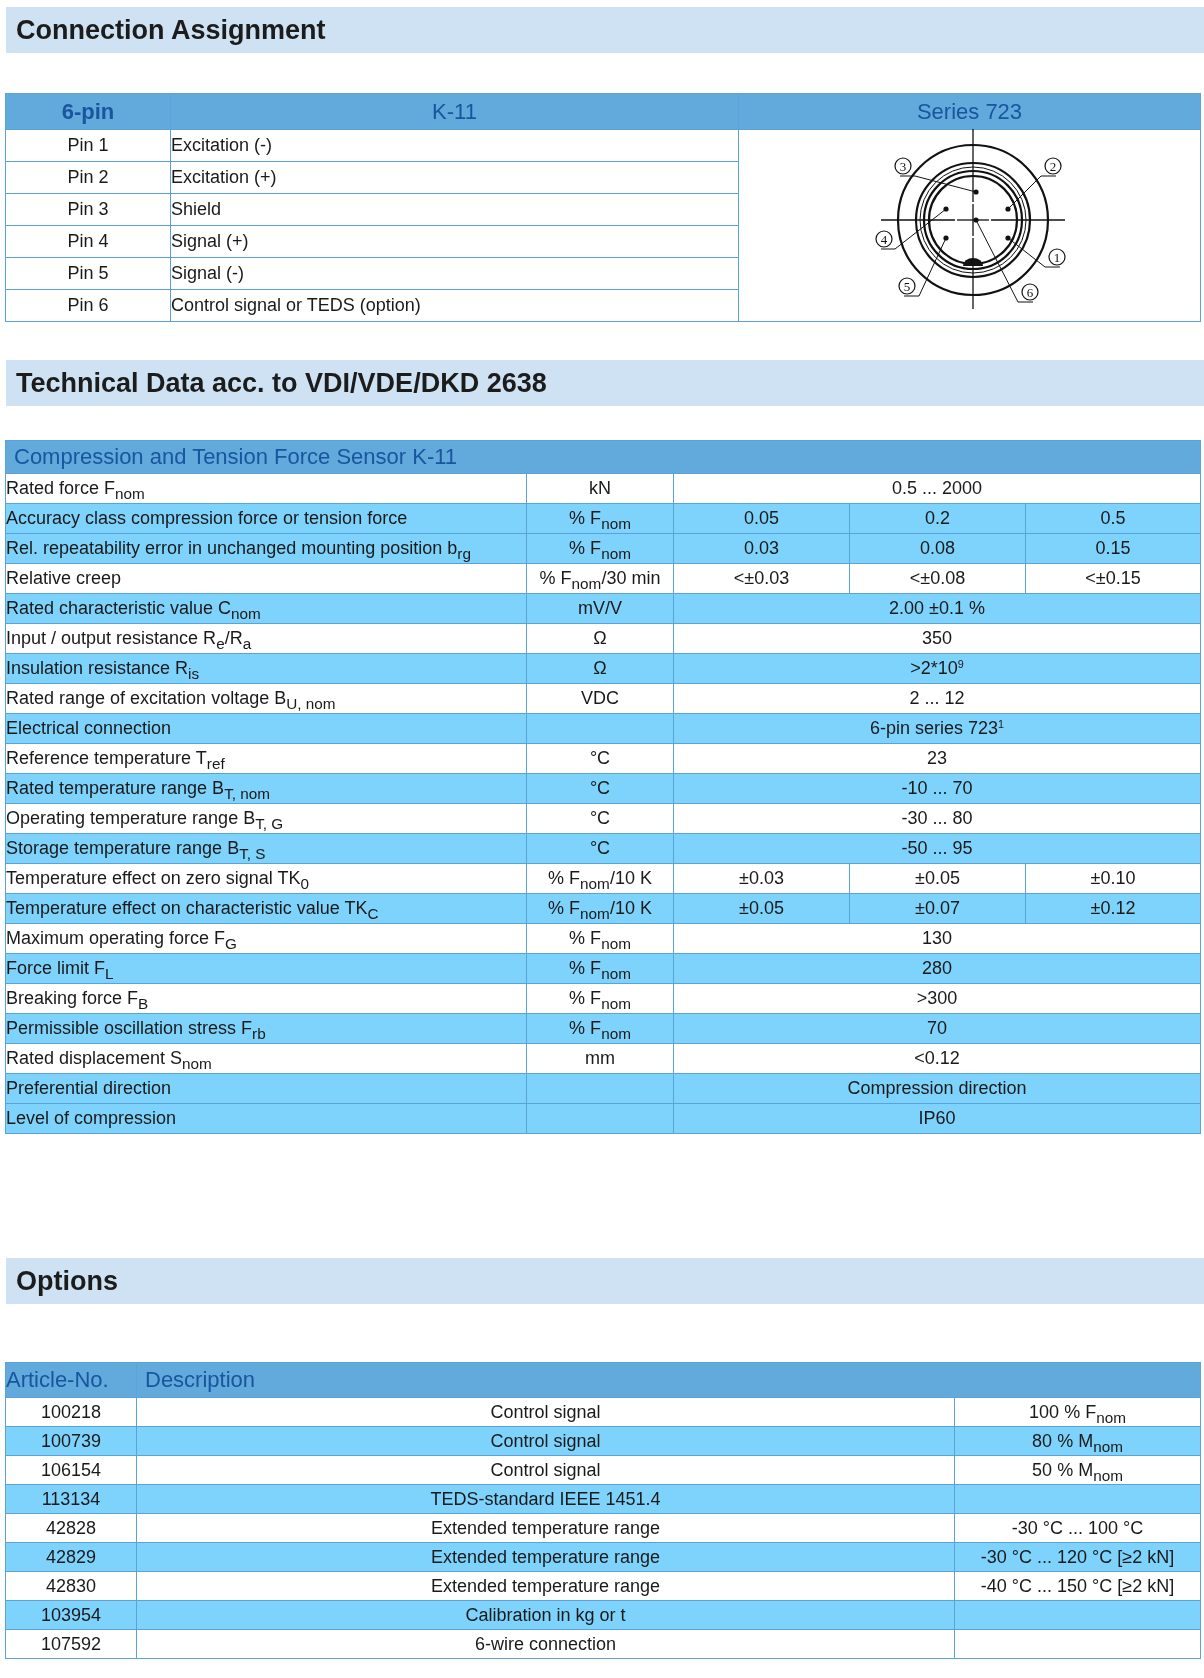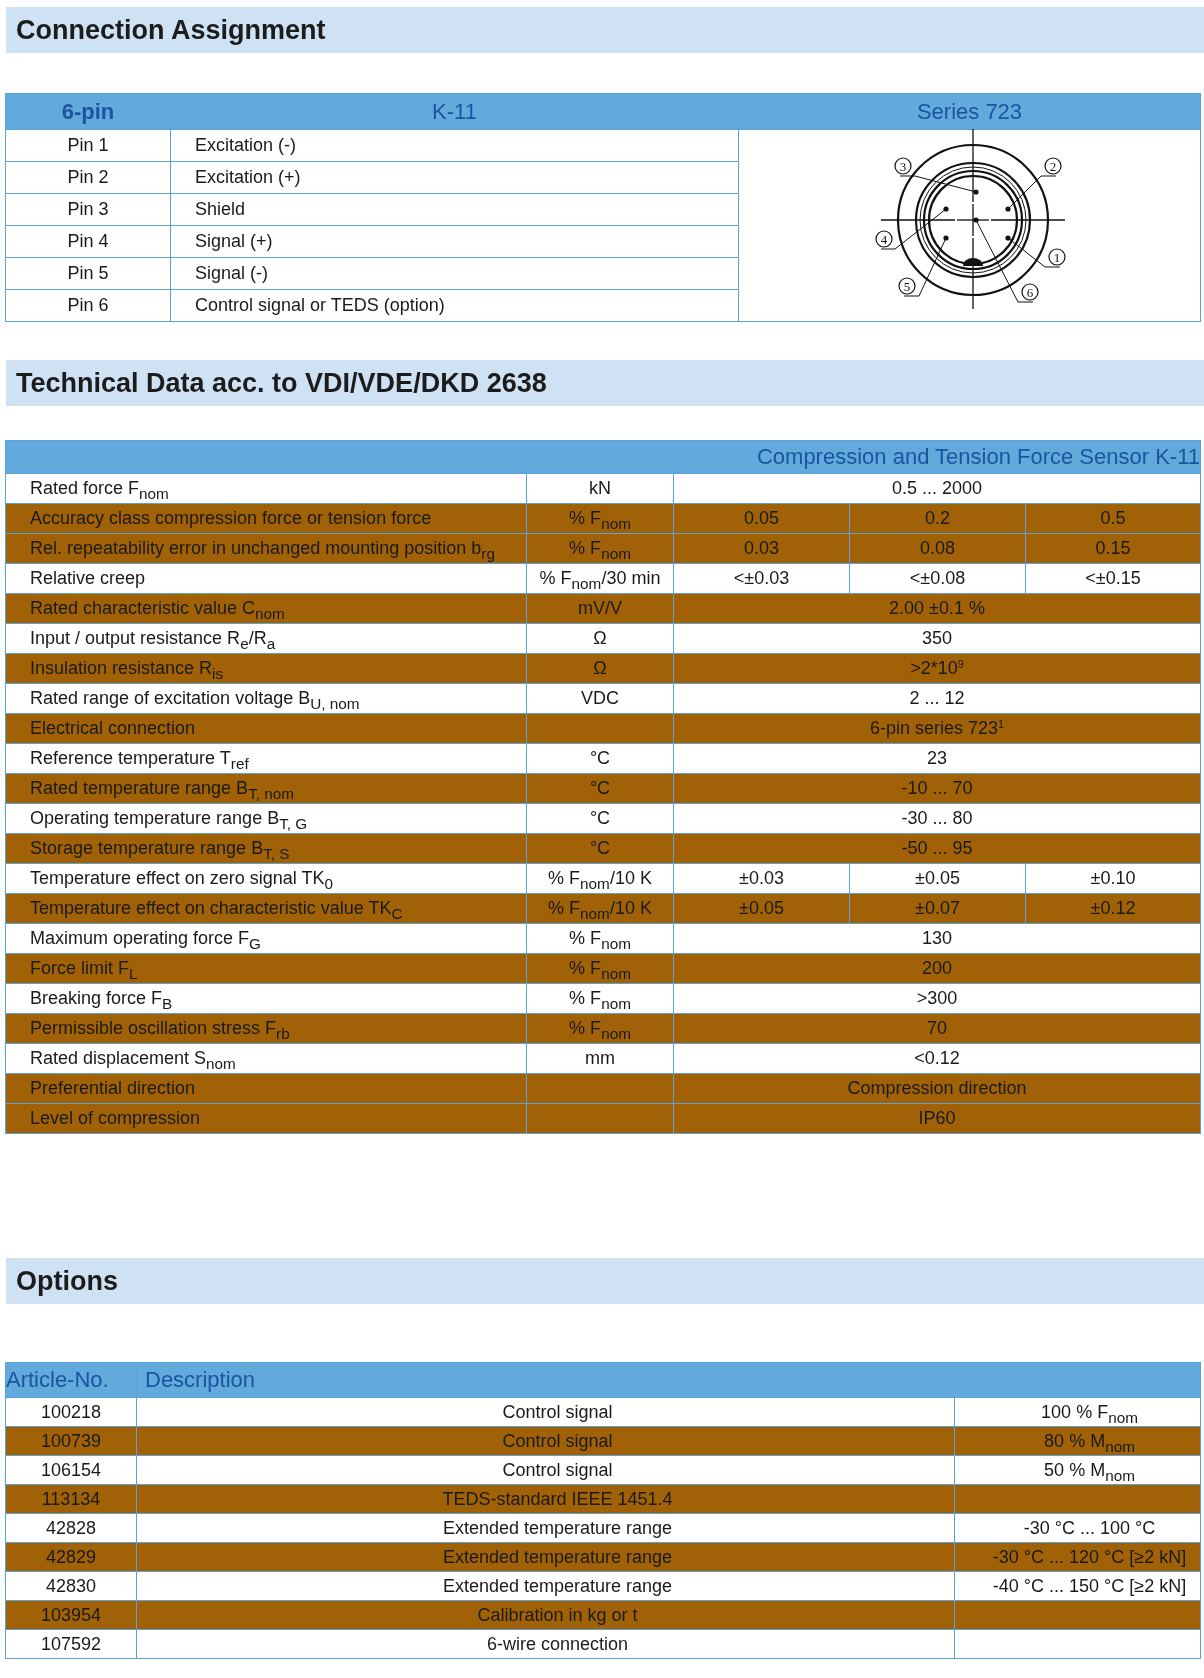--- a/index.html
+++ b/index.html
@@ -3,28 +3,28 @@
 <meta charset="utf-8">
 <style>
   html, body { margin:0; padding:0; background:#ffffff; }
   body { width:1204px; height:1678px; position:relative; font-family:"Liberation Sans", sans-serif; color:#1a1a1a; overflow:hidden; }
   .band { position:absolute; left:6px; width:1194px; height:46px; background:#cfe2f3;padding-left:36px; }
   .band h2 { margin:0; position:absolute; left:10px; top:0; line-height:46px; font-size:27px; font-weight:bold; color:#1c1c1c; }
   table { position:absolute; left:5px; border-collapse:collapse; table-layout:fixed; }
   td, th { border:1.5px solid #5aa3d8; padding:0; font-size:18px; font-weight:normal; white-space:nowrap; overflow:hidden; }
   th { background:#62aadb; color:#1a55a0; height:35px; font-size:22px; }
   tr.w td { background:#ffffff; }
-  tr.b td { background:#a16207; }
+  tr.b td { background:#7dd3fc; }
   .c { text-align:center; }
-  .l { text-align:left; padding-left:24px; }
+  .l { text-align:left; padding-left:0; }
   sub { font-size:0.85em; vertical-align:-0.3em; line-height:0; }
   sup { font-size:0.6em; vertical-align:0.6em; line-height:0; }
   #conn td { height:31px; }
   #conn th.pin { font-weight:bold; }
-  #tech th { text-align:right; height:32px;margin-left:28px; }
+  #tech th { text-align:left; padding-left:8px; height:32px;margin-left:28px; }
   #tech td { height:29px; }
   #opt th { text-align:left; height:34px; }
   #opt td { height:28px;text-align:center; }
 </style>
 </head>
 <body>
 
 <div class="band" style="top:7px;">
   <h2>Connection Assignment</h2>
 </div>
@@ -224,21 +224,21 @@
         <td class="c">±0.12</td>
       </tr>
       <tr class="w">
         <td class="l"><span>Maximum operating force F</span><sub>G</sub></td>
         <td class="c"><span>% F</span><sub>nom</sub></td>
         <td class="c" colspan="3"><span>130</span></td>
       </tr>
       <tr class="b">
         <td class="l"><span>Force limit F</span><sub>L</sub></td>
         <td class="c"><span>% F</span><sub>nom</sub></td>
-        <td class="c" colspan="3"><span>200</span></td>
+        <td class="c" colspan="3"><span>280</span></td>
       </tr>
       <tr class="w">
         <td class="l"><span>Breaking force F</span><sub>B</sub></td>
         <td class="c"><span>% F</span><sub>nom</sub></td>
         <td class="c" colspan="3"><span>&gt;300</span></td>
       </tr>
       <tr class="b">
         <td class="l"><span>Permissible oscillation stress F</span><sub>rb</sub></td>
         <td class="c"><span>% F</span><sub>nom</sub></td>
         <td class="c" colspan="3"><span>70</span></td>

